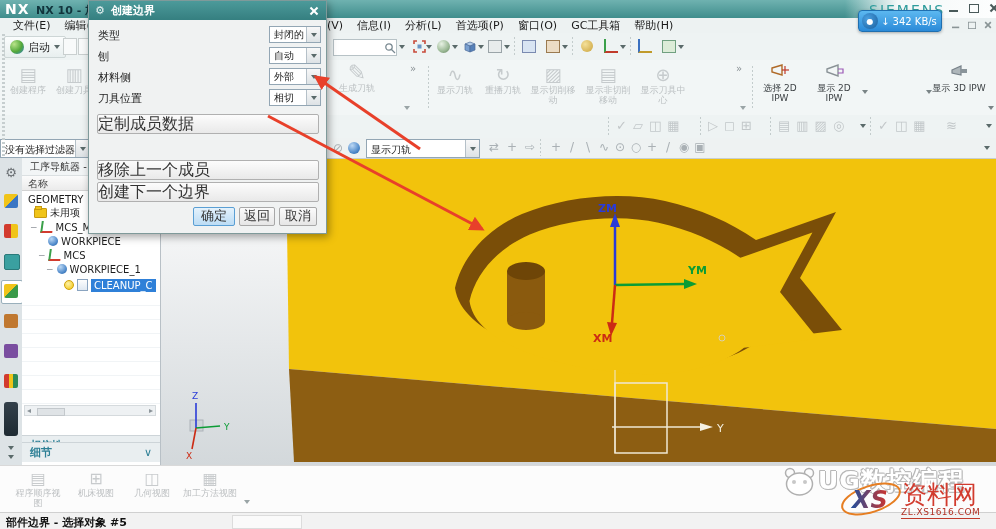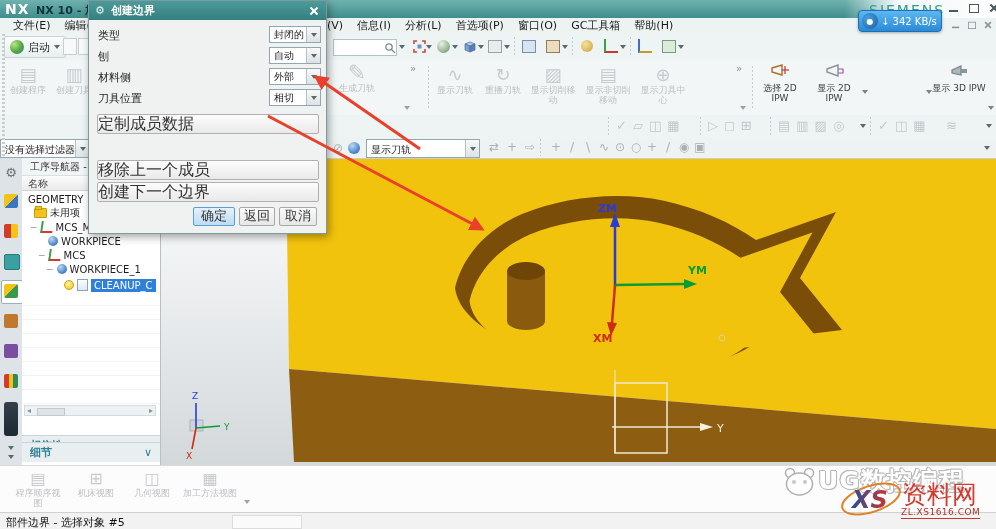--- a/index.html
+++ b/index.html
@@ -69,21 +69,21 @@
   .hthumb{position:absolute;left:12px;top:2px;width:26px;height:6px;background:#dfe3e6;border:1px solid #c3c8cc}
   .section{position:absolute;left:0;width:138px;height:20px;background:#e9eef0;border-top:1px solid #cdd4d8;display:flex;align-items:center;justify-content:space-between;padding:0 8px;box-sizing:border-box;color:#2d7f95;font-weight:bold;font-size:11px}
   .sec-ch{color:#2d7f95;font-size:11px;font-weight:normal}
   
   .viewport{left:160px;top:158px;width:836px;height:307px;background:linear-gradient(#ffffff,#d3d8db);z-index:4;overflow:hidden}
   
   .bottombar{left:0;top:465px;width:996px;height:47px;background:#fcfcfc;border-top:1px solid #d9d9d9;z-index:5}
   .vitem{position:absolute;width:52px;text-align:center;color:#bcbfc1;font-size:9px;line-height:10px}
   .vitem .g{font-size:16px;color:#c8cbcd;line-height:18px}
   .statusbar{left:0;top:512px;width:996px;height:17px;background:#f2f2f2;border-top:1px solid #d0d0d0;z-index:5}
-  .status-text{position:absolute;left:6px;top:2px;font-weight:normal;font-size:11px;color:#111}
+  .status-text{position:absolute;left:6px;top:2px;font-weight:bold;font-size:11px;color:#111}
   .status-box{position:absolute;left:232px;top:2px;width:68px;height:12px;background:#fafafa;border:1px solid #dcdcdc}
   
   .dialog{left:88px;top:0;width:237px;height:232px;background:#f0f2f2;border:1px solid #7f9a9a;box-shadow:2px 3px 8px rgba(0,0,0,.35);z-index:40}
   .dlg-title{position:absolute;left:0;top:0;width:237px;height:19px;background:linear-gradient(#4c9a9a,#357f80);display:flex;align-items:center;color:#fff}
   .gear{font-size:11px;margin:0 6px;color:#eaf4f4}
   .dlg-close{margin-left:auto;margin-right:7px;position:relative;width:10px;height:10px}
   .dlg-close .x1,.dlg-close .x2{position:absolute;left:4px;top:0;width:2px;height:10px;background:#fff}
   .dlg-close .x1{transform:rotate(45deg)}.dlg-close .x2{transform:rotate(-45deg)}
   .fld-label{position:absolute;left:9px;font-size:11px;color:#222}
   .fld-dd{left:180px;width:50px;height:15px}

